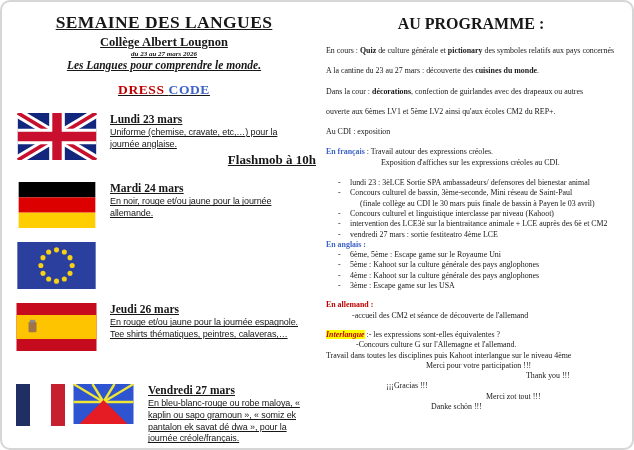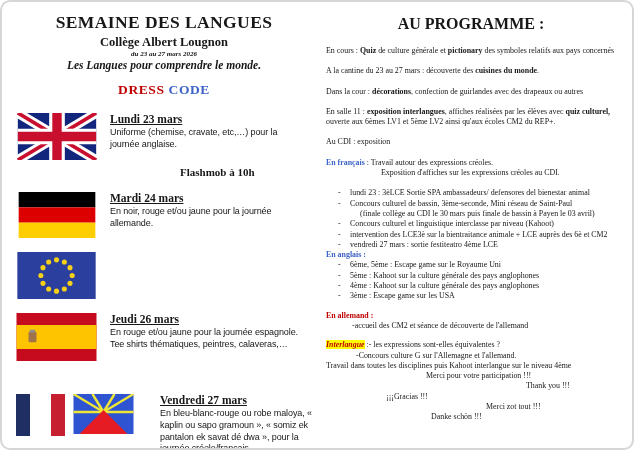--- a/index.html
+++ b/index.html
@@ -2,38 +2,38 @@
 <html><head>
 <meta charset="utf-8">
 <style>
   html,body{margin:0;padding:0;background:#ffffff;}
   .page{
     position:relative;width:634px;height:450px;box-sizing:border-box;
     border:2px solid #d6d6d6;border-radius:10px;background:#fff;overflow:hidden;
     display:flex;font-family:"Liberation Serif",serif;color:#171717;
   }
   
-  .col-left{width:318px;flex:none;box-sizing:border-box;padding:10px 4px 17px 10px;}
+  .col-left{width:318px;flex:none;box-sizing:border-box;padding:10px 4px 17px 10px;text-decoration:underline;}
   .hdr{text-align:center;}
   .hdr-title{font-size:17.5px;font-weight:bold;letter-spacing:.4px;}
   .hdr-school{font-size:12.5px;font-weight:bold;margin-top:2px;}
   .hdr-dates{font-size:7px;font-weight:bold;font-style:italic;}
   .hdr-motto{font-size:11.5px;font-weight:bold;font-style:italic;margin-top:1px;}
   .dress{font-size:13.5px;font-weight:bold;margin-top:11px;letter-spacing:.6px;}
   .days{margin-top:15px;}
   .day{display:flex;align-items:flex-start;margin-bottom:14px;}
-  .day--friday{margin-top:33px;gap:12px;}
+  .day--friday{margin-top:33px;}
   .flagbox{width:92px;flex:none;padding-left:4px;box-sizing:border-box;display:flex;gap:8px;align-items:flex-start;}
   .flagbox--wide{width:130px;}
   .flag{display:block;flex:none;}
   .day-text{flex:1;padding-left:6px;min-width:0;}
   .day-title{font-size:11.5px;font-weight:bold;text-decoration:underline;margin-bottom:2px;}
   .day-body{font-family:"Liberation Sans",sans-serif;font-size:9px;line-height:1.3;letter-spacing:-.1px;max-width:198px;}
   .day--friday .day-body{max-width:172px;}
-  .day-extra{font-size:11px;font-weight:bold;padding-left:70px;margin-top:16px;white-space:nowrap;}
+  .day-extra{font-size:13px;font-weight:bold;padding-left:70px;margin-top:2px;white-space:nowrap;text-align:right;}
   
   .col-right{flex:1;box-sizing:border-box;padding:8px 16px 0 6px;font-size:7.9px;line-height:10.3px;}
   .rt{text-align:center;font-size:16px;font-weight:bold;line-height:20px;margin:4px 0 12px;}
   .rl{min-height:10px;}
   .mb11{margin-bottom:10px;}
   .mt10{margin-top:9px;}
   .mb8{margin-bottom:8px;}
   .bl{padding-left:12px;}
   .bl span:first-child{display:inline-block;width:12px;}
   .ind26{padding-left:26px;}
@@ -159,21 +159,20 @@
 
     </div>
   </div>
 
   <div class="col-right">
     <div class="rt">AU PROGRAMME :</div>
 
     <div class="rl mb11"><span>En cours : </span><span style="font-weight: bold;">Quiz</span><span> de culture générale et </span><span style="font-weight: bold;">pictionary</span><span> des symboles relatifs aux pays concernés</span></div>
     <div class="rl mb11"><span>A la cantine du 23 au 27 mars : découverte des </span><span style="font-weight: bold;">cuisines du monde</span><span>.</span></div>
     <div class="rl mb11"><span>Dans la cour : </span><span style="font-weight: bold;">décorations</span><span>, confection de guirlandes avec des drapeaux ou autres</span></div>
-    <div class="rl"><span>En salle 11 : </span><span style="font-weight: bold;">exposition interlangues</span><span>, affiches réalisées par les élèves avec </span><span style="font-weight: bold;">quiz culturel,</span></div>
     <div class="rl mb11"><span>ouverte aux 6èmes LV1 et 5ème LV2 ainsi qu'aux écoles CM2 du REP+.</span></div>
     <div class="rl mb11"><span>Au CDI : exposition</span></div>
 
     <div class="rl"><span style="font-weight: bold; color: rgb(60, 99, 197);">En français</span><span> : Travail autour des expressions créoles.</span></div>
     <div class="rl ind55 mb11"><span>Exposition d'affiches sur les expressions créoles au CDI.</span></div>
 
     <div class="bl"><span>-</span><span>lundi 23 : 3èLCE Sortie SPA ambassadeurs/ defensores del bienestar animal</span></div>
     <div class="bl"><span>-</span><span>Concours culturel de bassin, 3ème-seconde, Mini réseau de Saint-Paul</span></div>
     <div class="rl ind34"><span>(finale collège au CDI le 30 mars puis finale de bassin à Payen le 03 avril)</span></div>
     <div class="bl"><span>-</span><span>Concours culturel et linguistique interclasse par niveau (Kahoot)</span></div>

